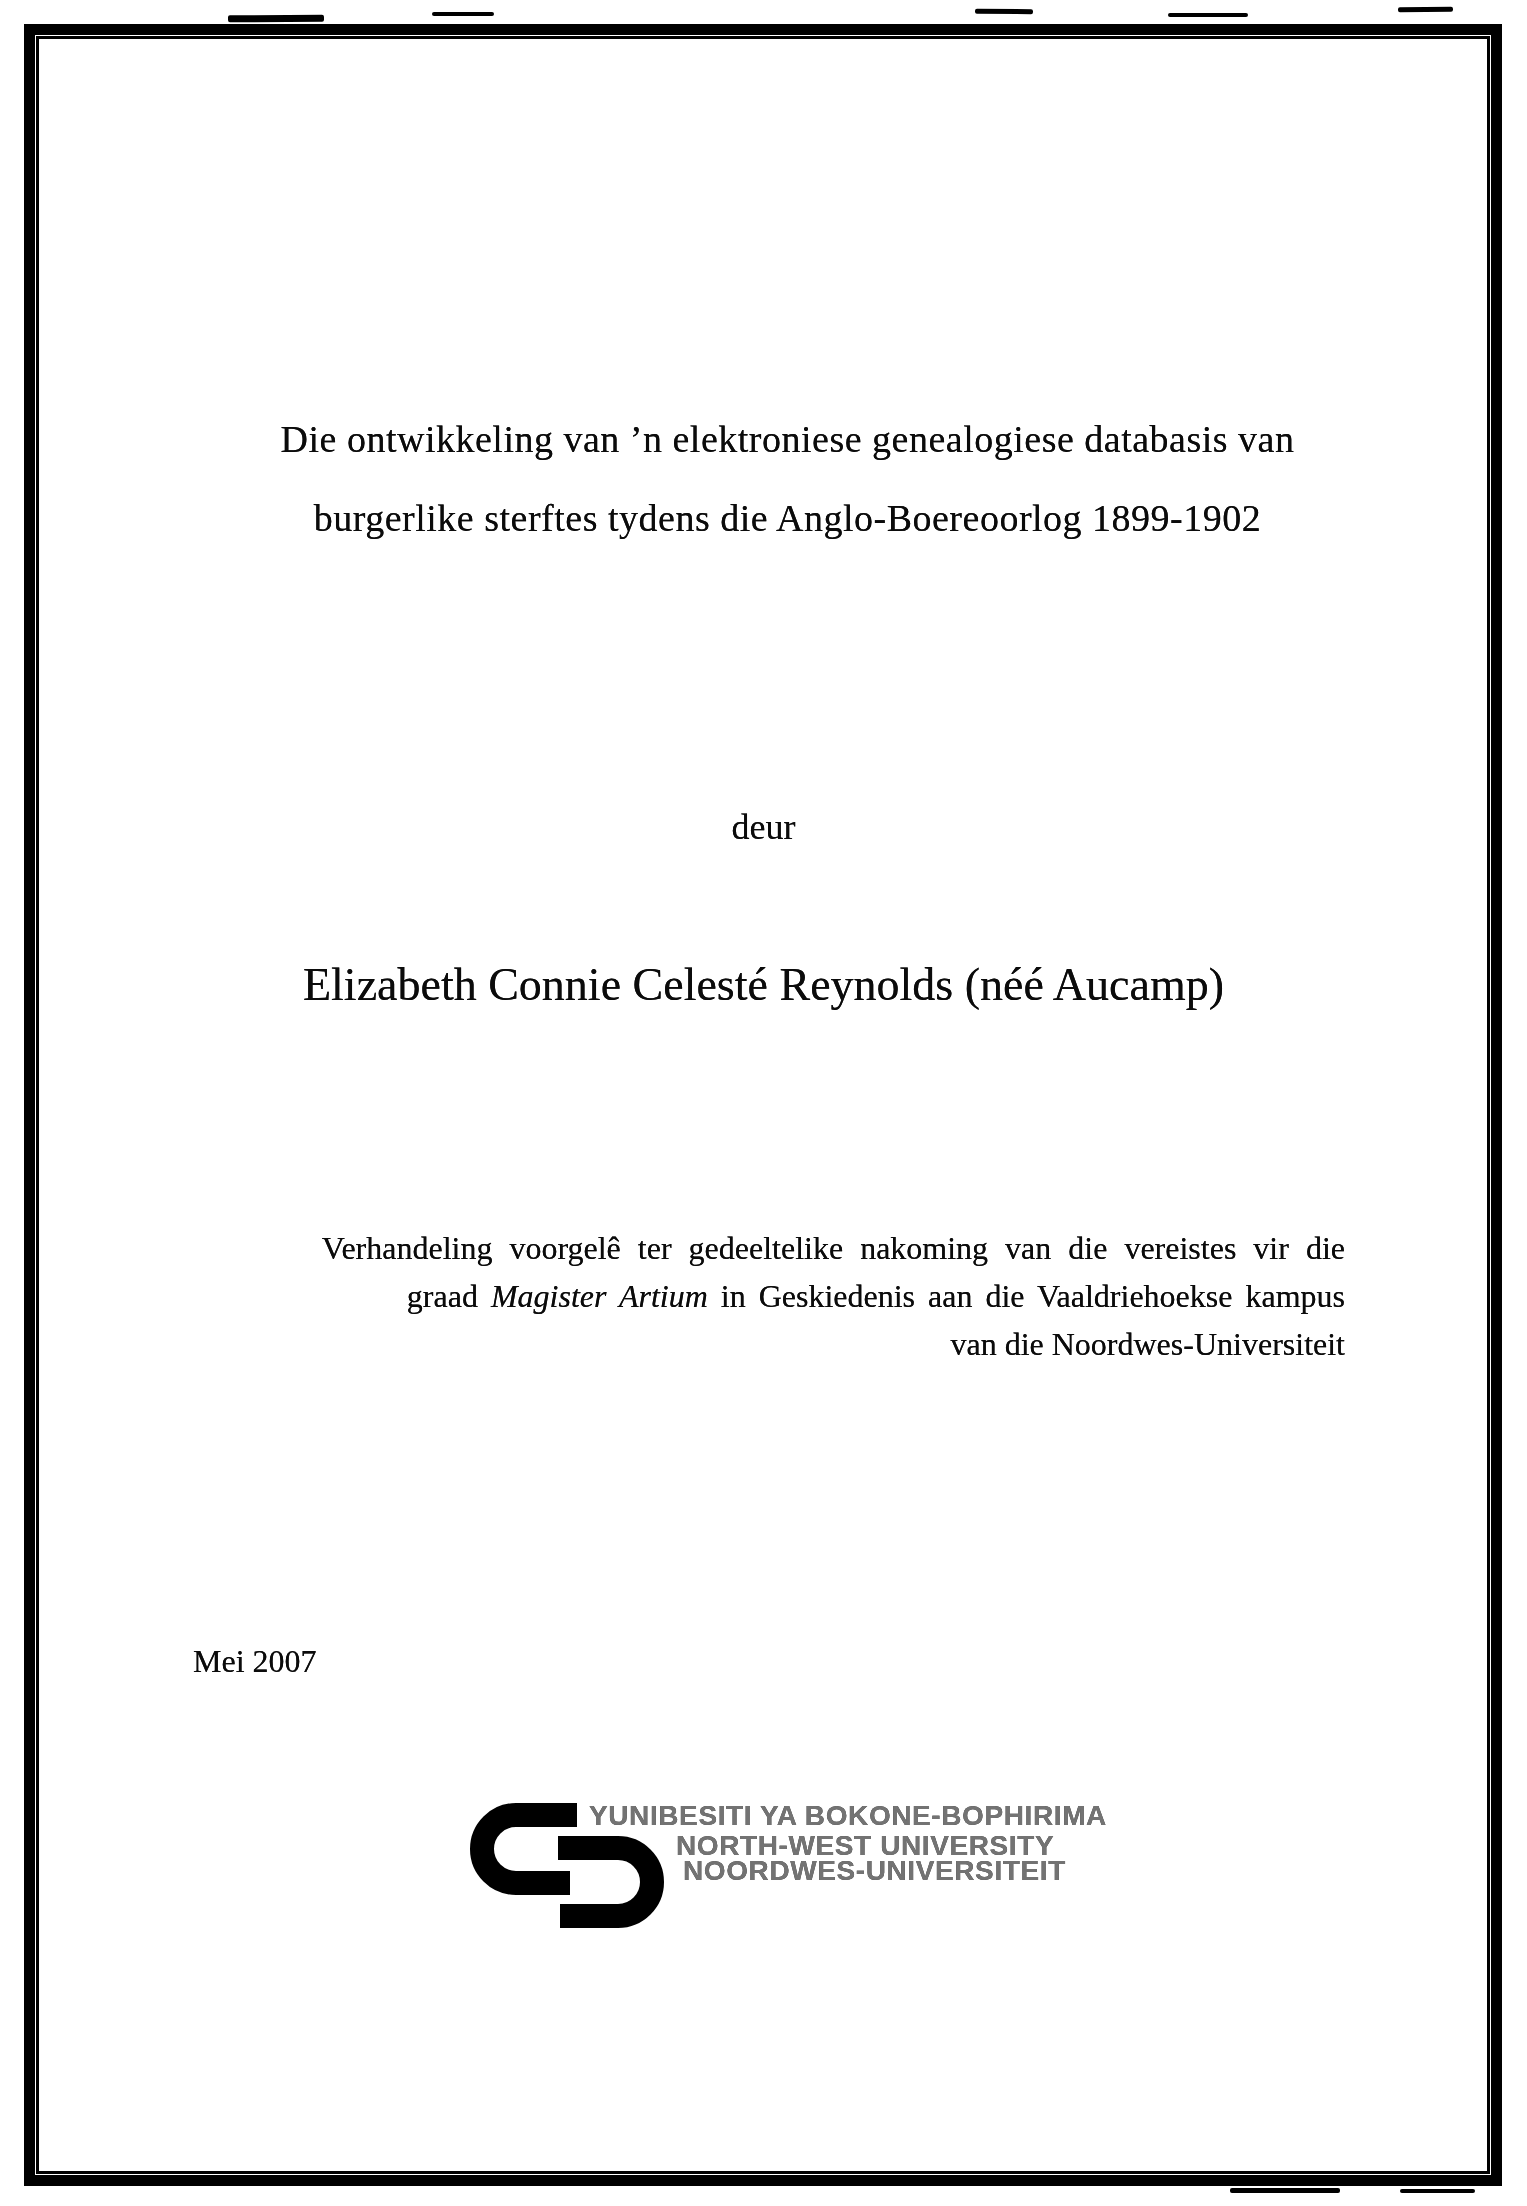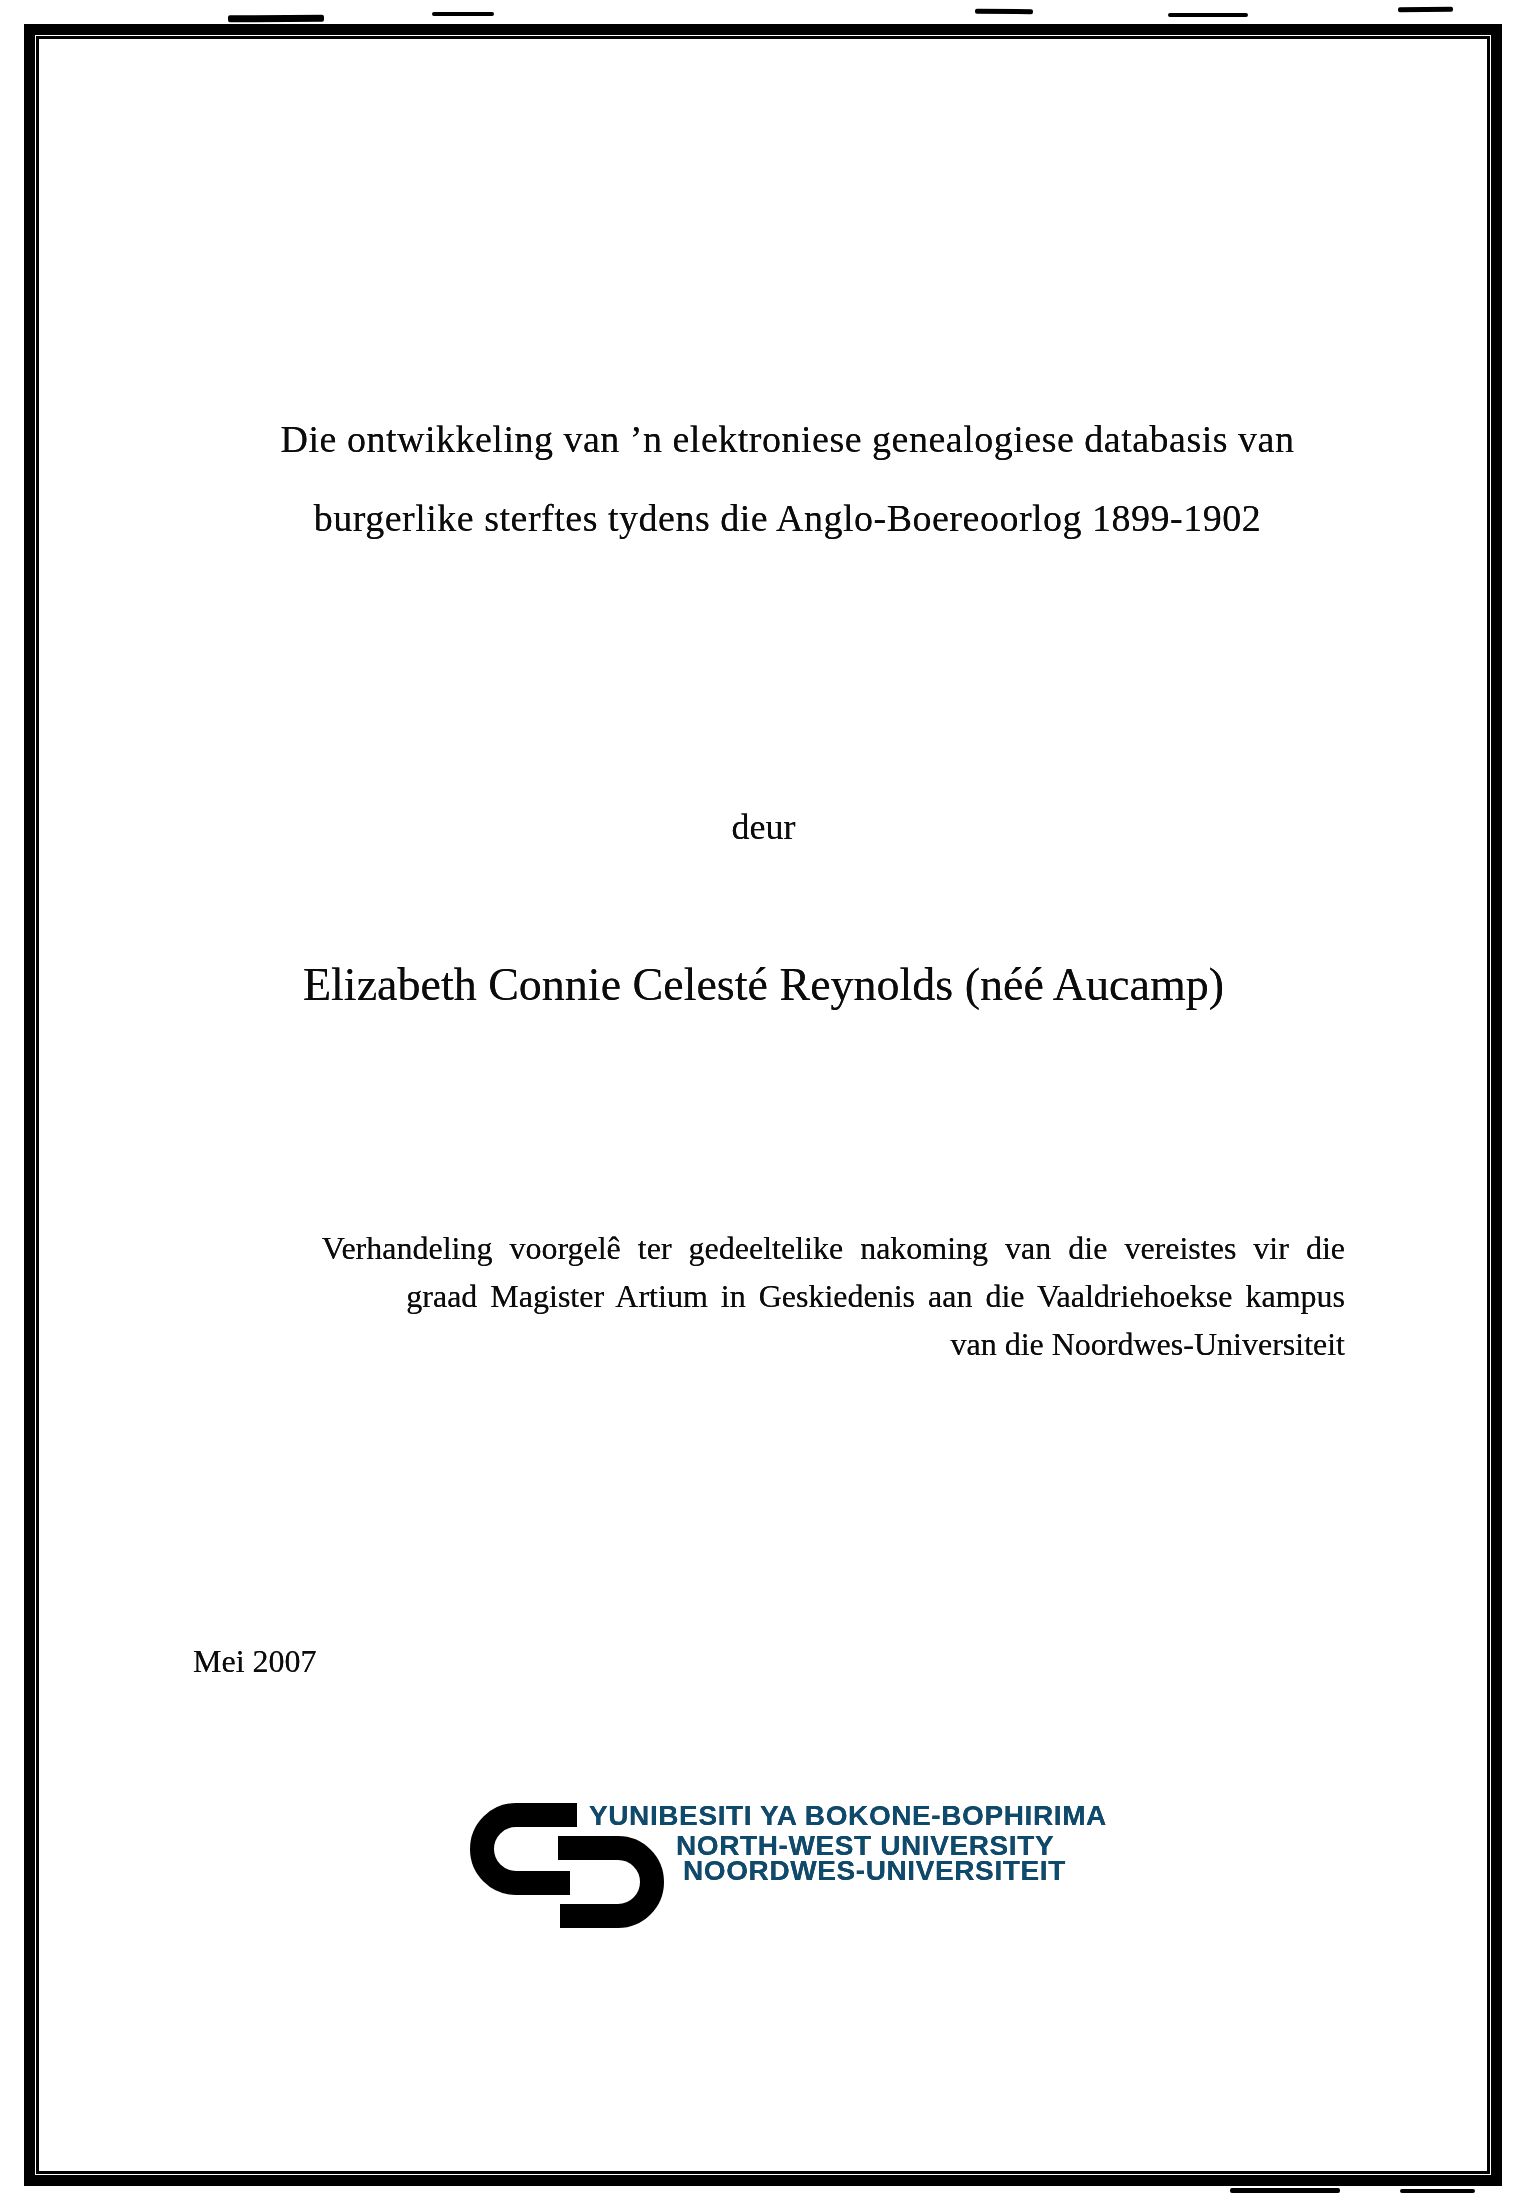--- a/index.html
+++ b/index.html
@@ -60,21 +60,21 @@
   .statement {
     position: absolute;
     left: 195px; top: 1224px;
     width: 1150px;
     font-size: 32px;
     line-height: 48px;
     text-align: right;
   }
   .s-line1 { word-spacing: 9px; }
   .s-line2 { word-spacing: 5px; }
-  .it { }
+  .it { font-style: italic; }
   .supervisor-block {
     position: absolute;
     left: 193px; top: 1638px;
     font-size: 32px;
     line-height: 46px;
   }
   .logo {
     position: absolute;
     left: 470px; top: 1797px;
     width: 640px; height: 145px;
@@ -85,21 +85,21 @@
     width: 196px; height: 125px;
   }
   .logo-text {
     position: absolute;
     font-family: "Liberation Sans", sans-serif;
     font-weight: 700;
     font-size: 28px;
     line-height: 28px;
     letter-spacing: 0.6px;
     white-space: nowrap;
-    color: #0c4a6e;
+    color: #737373;
     text-shadow: 0 0 0.4px rgba(0,0,0,0.8);
   }
   .lt1 { left: 119px; top: 5px; }
   .lt2 { left: 206px; top: 35px; }
   .lt3 { left: 192px; top: 60px; margin-left: 21px; }
 </style>
 </head>
 <body>
 
 <div class="page">

